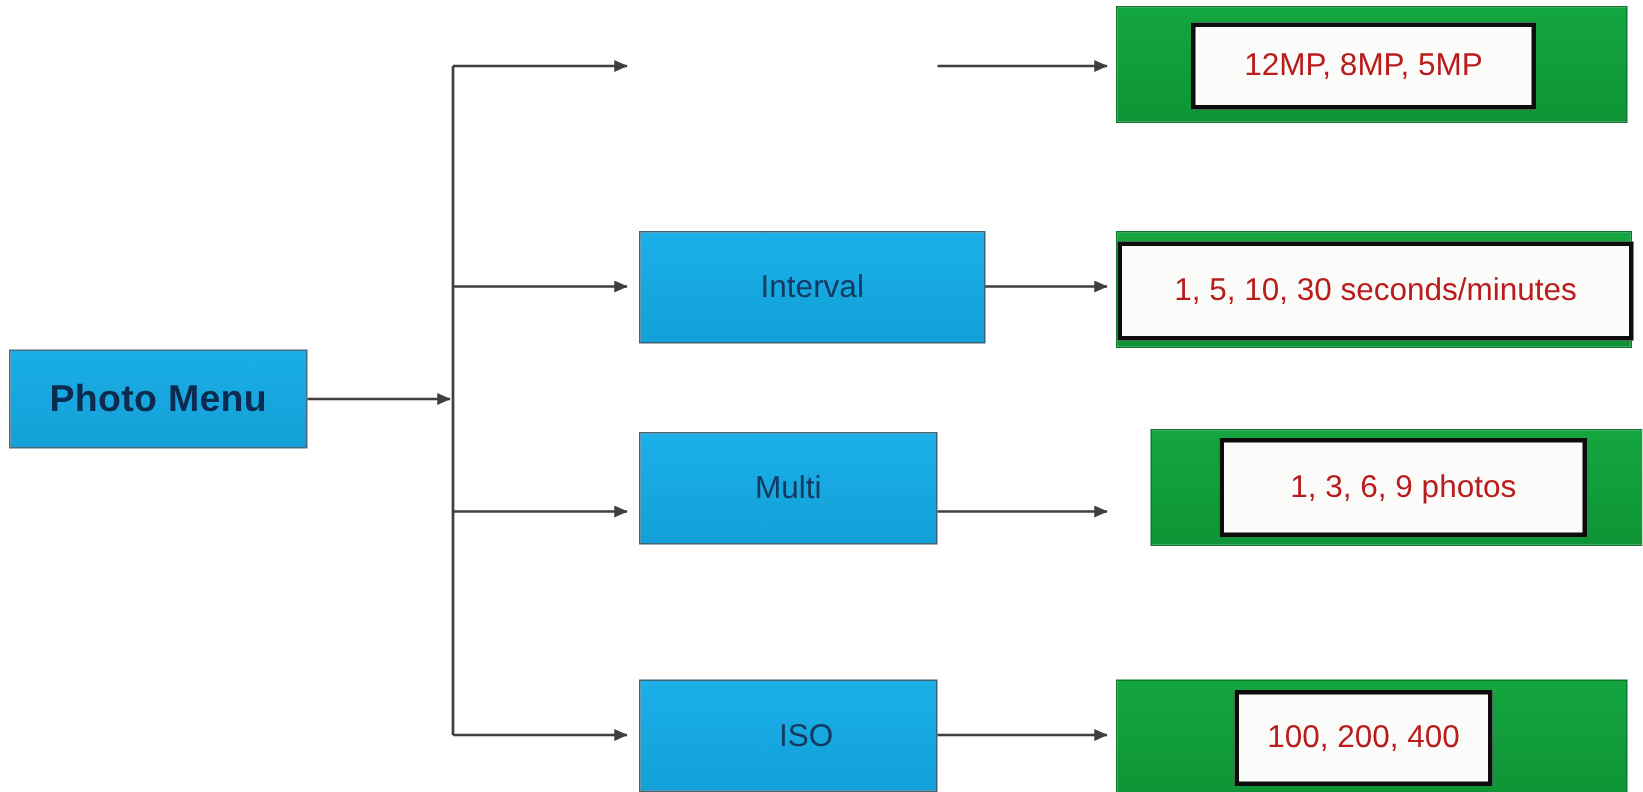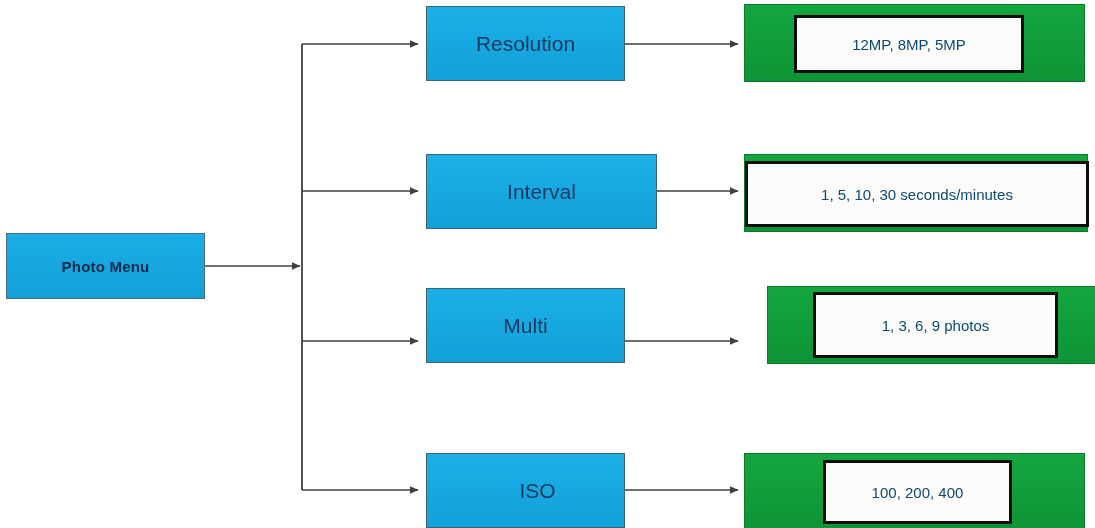--- a/index.html
+++ b/index.html
@@ -33,21 +33,21 @@
     background: linear-gradient(180deg, #1aaee6 0%, #14a0d6 100%);
     border: 1px solid #4a6a7e;
     box-sizing: border-box;
     display: flex;
     align-items: center;
     justify-content: center;
   }
   .root-label {
     color: #0d2b50;
     font-weight: bold;
-    font-size: 15px;
+    font-size: 25px;
     letter-spacing: 0.2px;
     white-space: nowrap;
   }
 
   
   .blue-box {
     position: absolute;
     background: #18a6dc;
     background: linear-gradient(180deg, #1cb0e8 0%, #12a0d8 100%);
     border: 1px solid #3f6274;
@@ -74,22 +74,22 @@
   .white-box {
     position: absolute;
     background: #fbfbf9;
     border: 3px solid #0d0d0d;
     box-sizing: border-box;
     display: flex;
     align-items: center;
     justify-content: center;
   }
   .white-label {
-    color: #0c4a6e;
-    font-size: 15px;
+    color: #b91c1c;
+    font-size: 21px;
     white-space: nowrap;
   }
 </style>
 </head>
 <body>
 
 <div id="canvas">
 
   <svg id="wires" viewBox="0 0 1095 528" xmlns="http://www.w3.org/2000/svg">
     <defs>
@@ -113,23 +113,20 @@
     <path d="M625,44 L738,44" stroke="#3f3f3f" stroke-width="1.6" fill="none" marker-end="url(#arrowhead)"></path>
     <path d="M625,191 L738,191" stroke="#3f3f3f" stroke-width="1.6" fill="none" marker-end="url(#arrowhead)"></path>
     <path d="M625,341 L738,341" stroke="#3f3f3f" stroke-width="1.6" fill="none" marker-end="url(#arrowhead)"></path>
     <path d="M625,490 L738,490" stroke="#3f3f3f" stroke-width="1.6" fill="none" marker-end="url(#arrowhead)"></path>
   </svg>
 
   <div class="root-box" style="left:6px; top:233px; width:199px; height:66px;">
     <span class="root-label">Photo Menu</span>
   </div>
 
-  <div class="blue-box" style="left:426px; top:6px; width:199px; height:75px;">
-    <span class="blue-label">Resolution</span>
-  </div>
   <div class="green-box" style="left:744px; top:4px; width:341px; height:78px;">
     <div class="white-box" style="left:49px; top:10px; width:230px; height:58px;">
       <span class="white-label">12MP, 8MP, 5MP</span>
     </div>
   </div>
 
   <div class="blue-box" style="left:426px; top:154px; width:231px; height:75px;">
     <span class="blue-label">Interval</span>
   </div>
   <div class="green-box" style="left:744px; top:154px; width:344px; height:78px;">
@@ -144,18 +141,18 @@
   <div class="green-box" style="left:744px; top:286px; width:341px; height:78px;margin-left:23px;">
     <div class="white-box" style="left:45px; top:5px; width:245px; height:66px;">
       <span class="white-label">1, 3, 6, 9 photos</span>
     </div>
   </div>
 
   <div class="blue-box" style="left:426px; top:453px; width:199px; height:75px;padding-left:24px;">
     <span class="blue-label">ISO</span>
   </div>
   <div class="green-box" style="left:744px; top:453px; width:341px; height:78px;">
-    <div class="white-box" style="left:78px; top:6px; width:189px; height:64px;">
+    <div class="white-box" style="left:78px; top:6px; width:172px; height:64px;">
       <span class="white-label">100, 200, 400</span>
     </div>
   </div>
 
 </div>
 
 </body></html>

